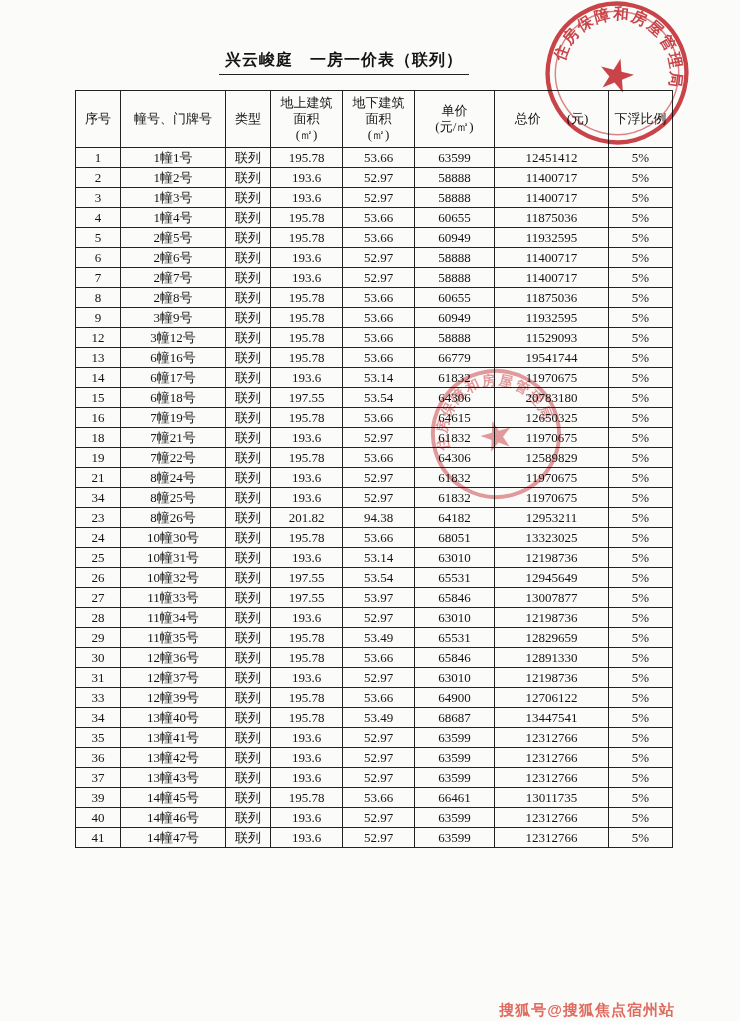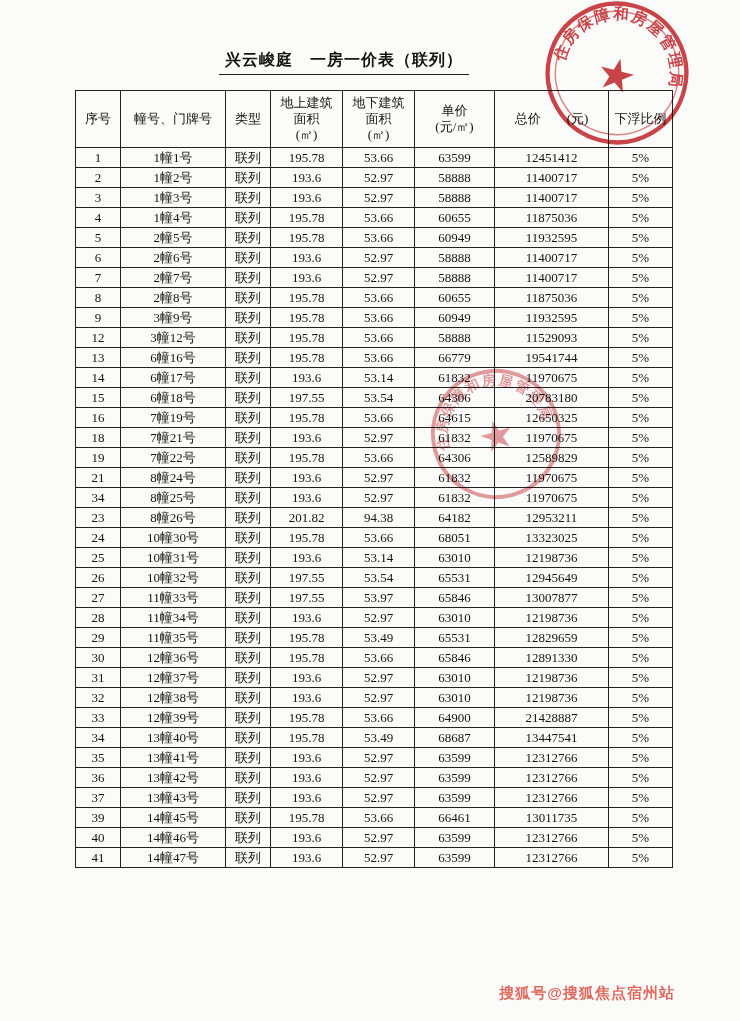--- a/index.html
+++ b/index.html
@@ -51,21 +51,21 @@
   .stamp-top { left:540px; top:-4px; width:154px; height:154px; transform:rotate(14deg); opacity:.85; }
   .stamp-mid { left:426px; top:364px; width:140px; height:140px; transform:rotate(-16deg); opacity:.45; }
   .seal-ring { fill:none; stroke:#c5242b; stroke-width:4.5; }
   .seal-ring2 { fill:none; stroke:#c5242b; stroke-width:1.5; opacity:.65; }
   .seal-arc { fill:#c5242b; font-size:16px; font-weight:bold; letter-spacing:2px; font-family:"Liberation Sans",sans-serif; }
   .seal-star { fill:#c5242b; font-size:46px; font-family:"DejaVu Sans",sans-serif; }
 
   .watermark {
     position:absolute;
     right:13px;
-    bottom:18px;
+    bottom:1px;
     font-family:"Liberation Sans","DejaVu Sans",sans-serif;
     font-weight:bold;
     font-size:15px;
     color:#e06a5e;
     letter-spacing:1px;
     z-index:6;
   }
 </style>
 </head>
 <body>
@@ -364,37 +364,27 @@
           <td>31</td>
           <td>12幢37号</td>
           <td>联列</td>
           <td>193.6</td>
           <td>52.97</td>
           <td>63010</td>
           <td>12198736</td>
           <td>5%</td>
         </tr>
         <tr>
-          <td>32</td>
-          <td>12幢38号</td>
-          <td>联列</td>
-          <td>193.6</td>
-          <td>52.97</td>
-          <td>63010</td>
-          <td>12198736</td>
-          <td>5%</td>
-        </tr>
-        <tr>
           <td>33</td>
           <td>12幢39号</td>
           <td>联列</td>
           <td>195.78</td>
           <td>53.66</td>
           <td>64900</td>
-          <td>21428887</td>
+          <td>12706122</td>
           <td>5%</td>
         </tr>
         <tr>
           <td>34</td>
           <td>13幢40号</td>
           <td>联列</td>
           <td>195.78</td>
           <td>53.49</td>
           <td>68687</td>
           <td>13447541</td>

